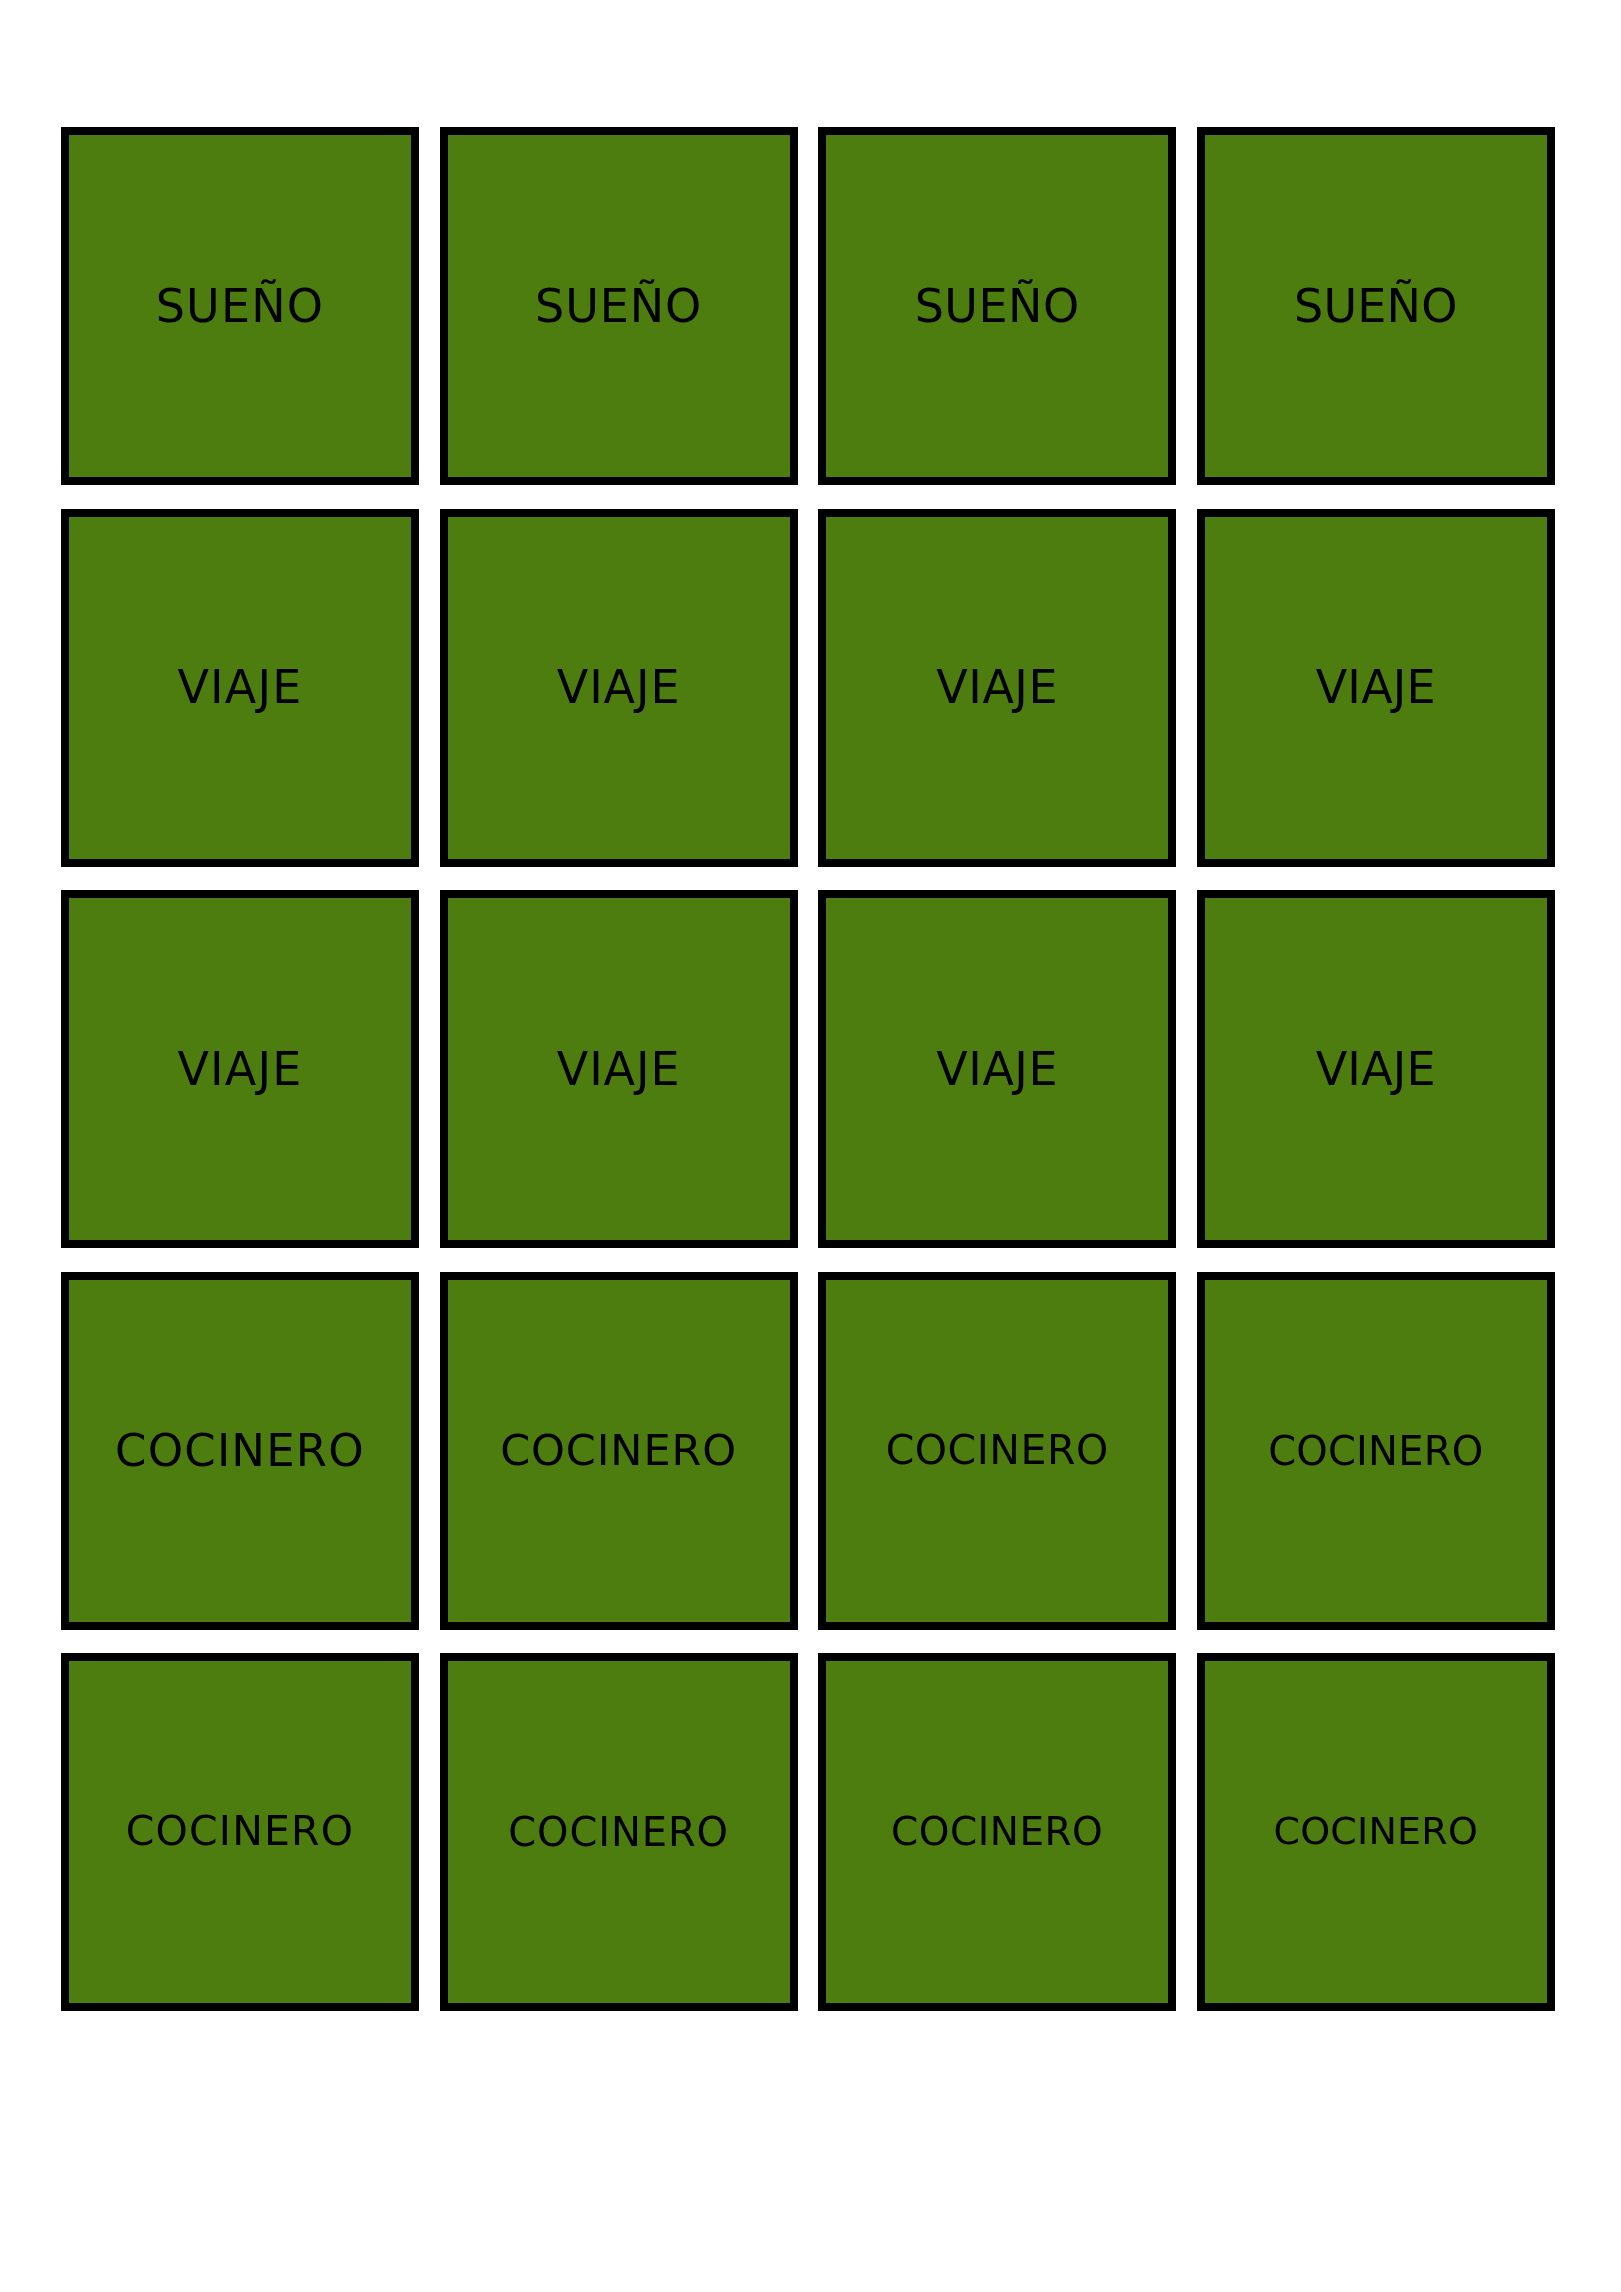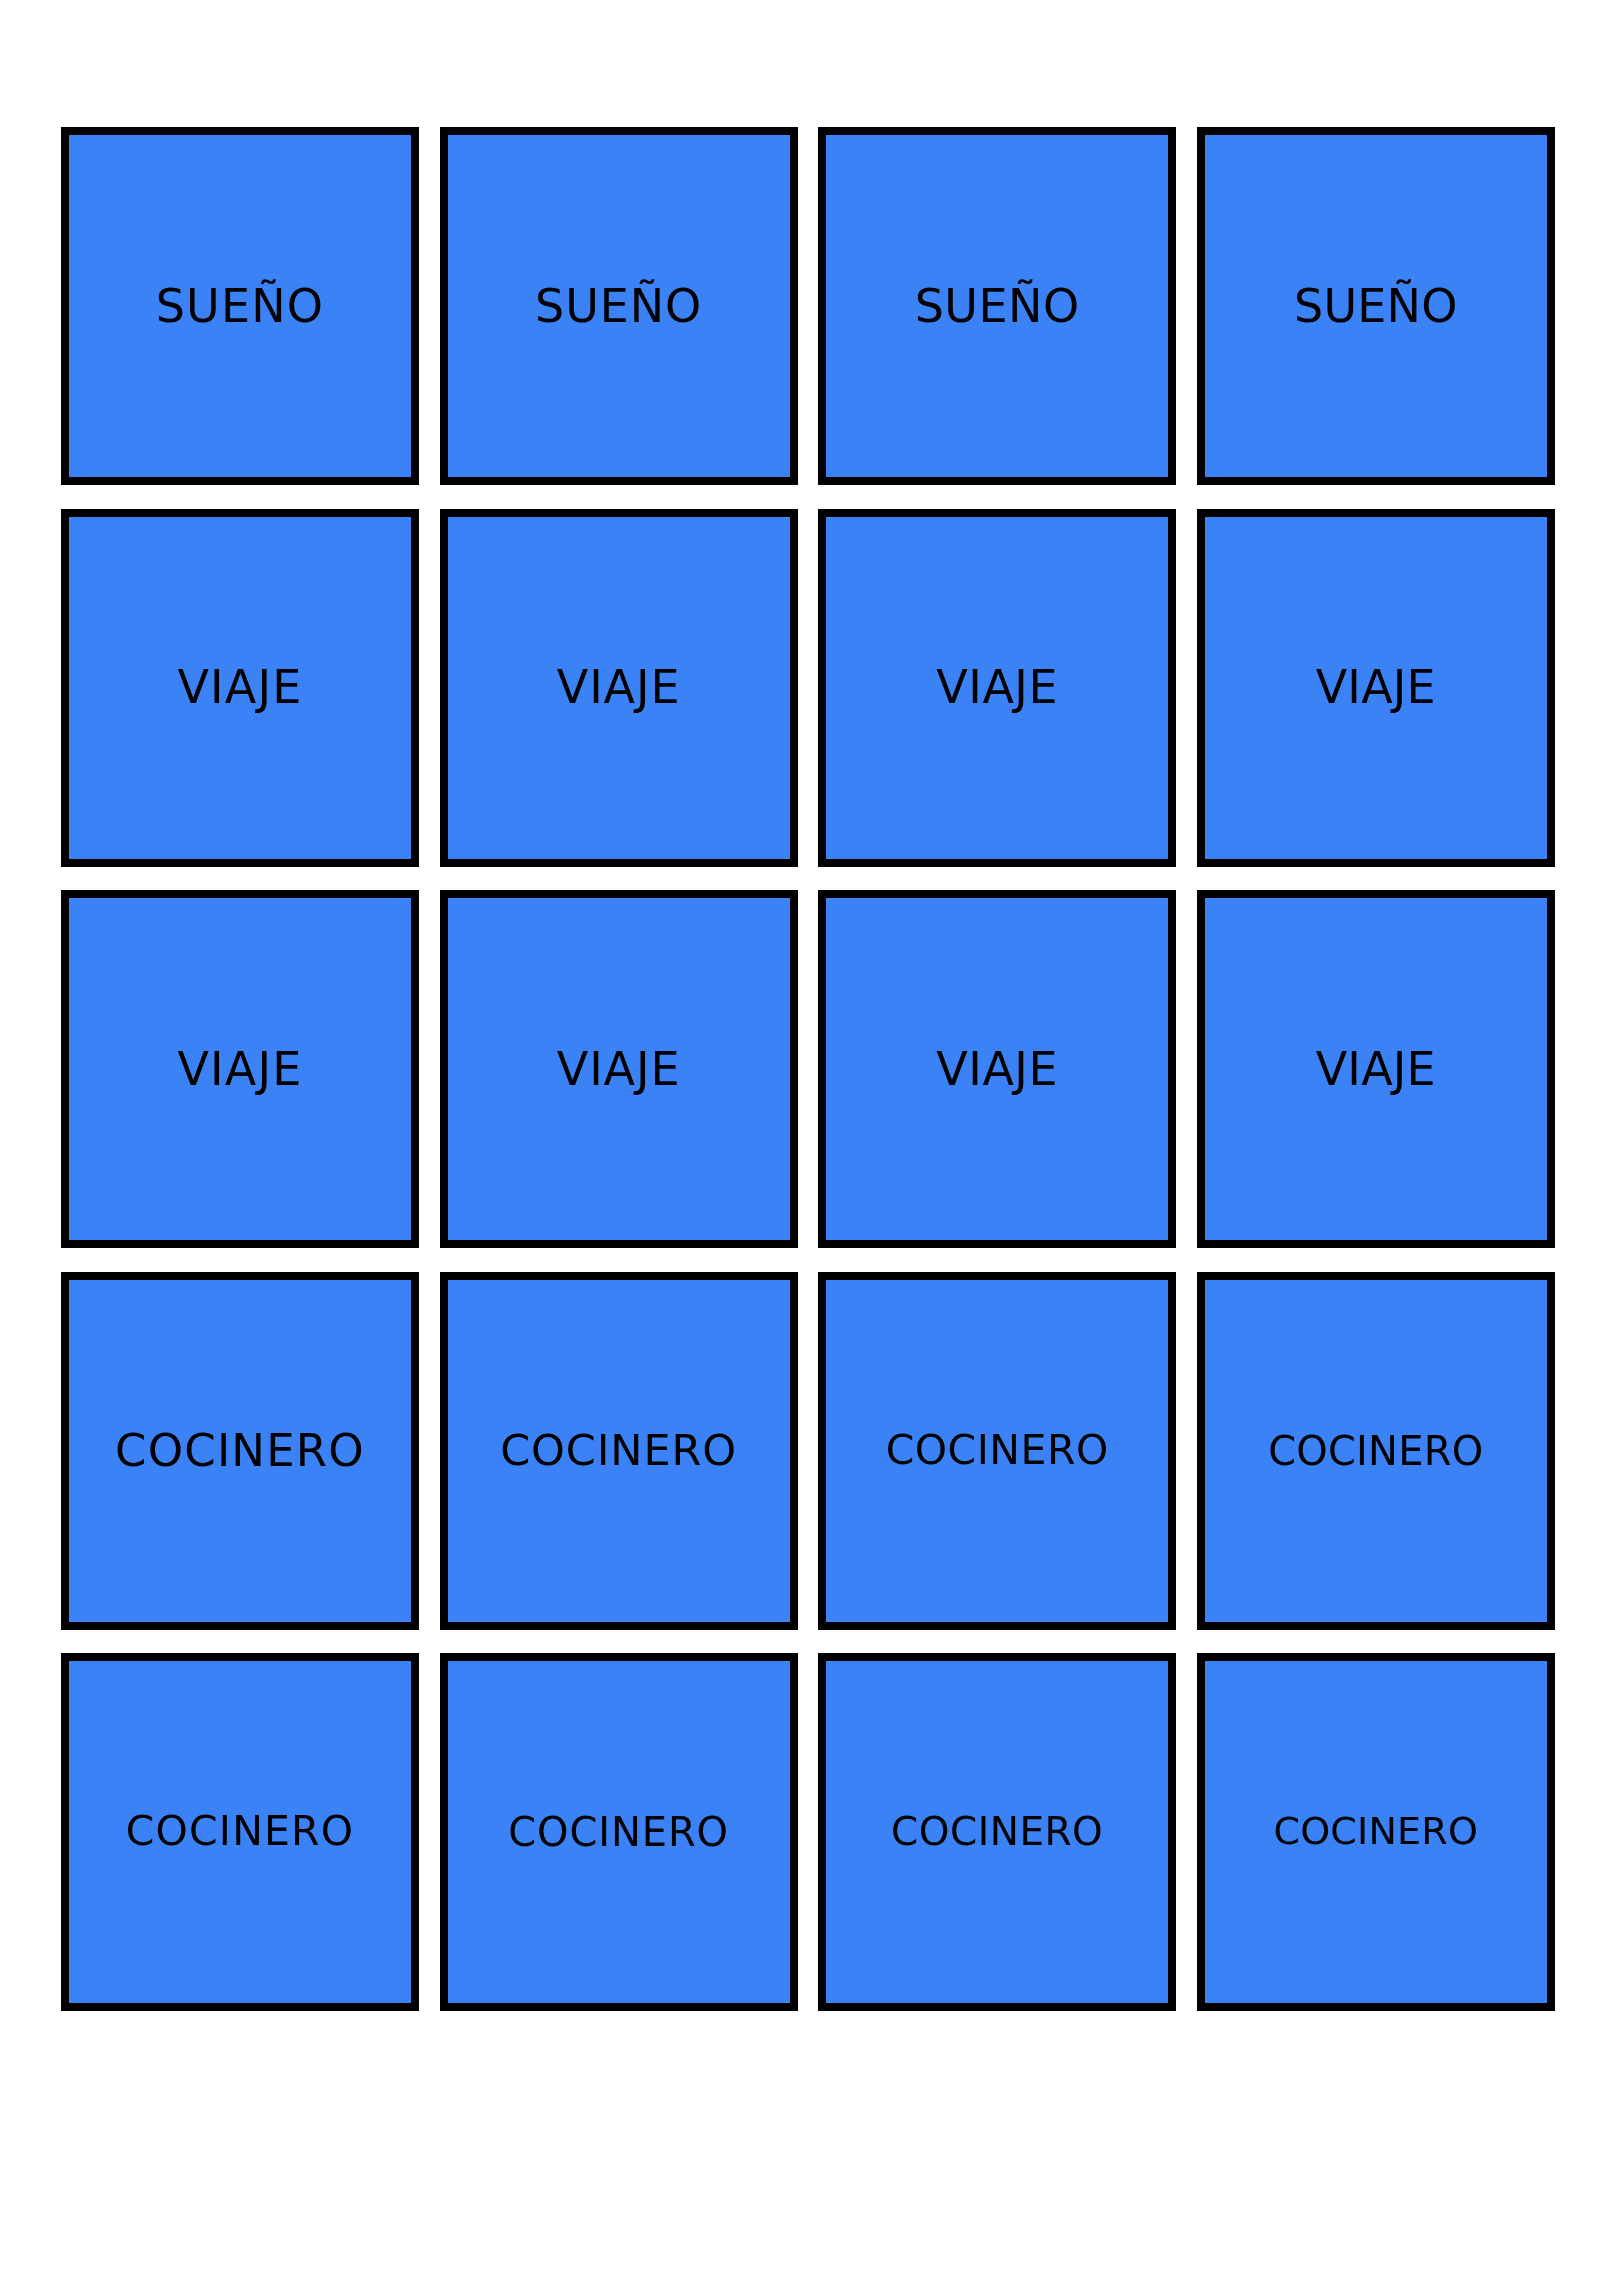--- a/index.html
+++ b/index.html
@@ -24,21 +24,21 @@
     display: grid;
     grid-template-columns: repeat(4, 358px);
     grid-template-rows: repeat(5, 358px);
     column-gap: 20.6px;
     row-gap: 23.5px;
     margin-left: 61px;
   }
   .card {
     box-sizing: border-box;
     border: 8.8px solid #000000;
-    background: #3b82f6;
+    background: #4d7c0f;
     display: flex;
     align-items: center;
     justify-content: center;
     overflow: hidden;
   }
   .card-label {
     font-family: "DejaVu Sans", sans-serif;
     color: #000000;
     text-align: center;
     line-height: 1.05;

